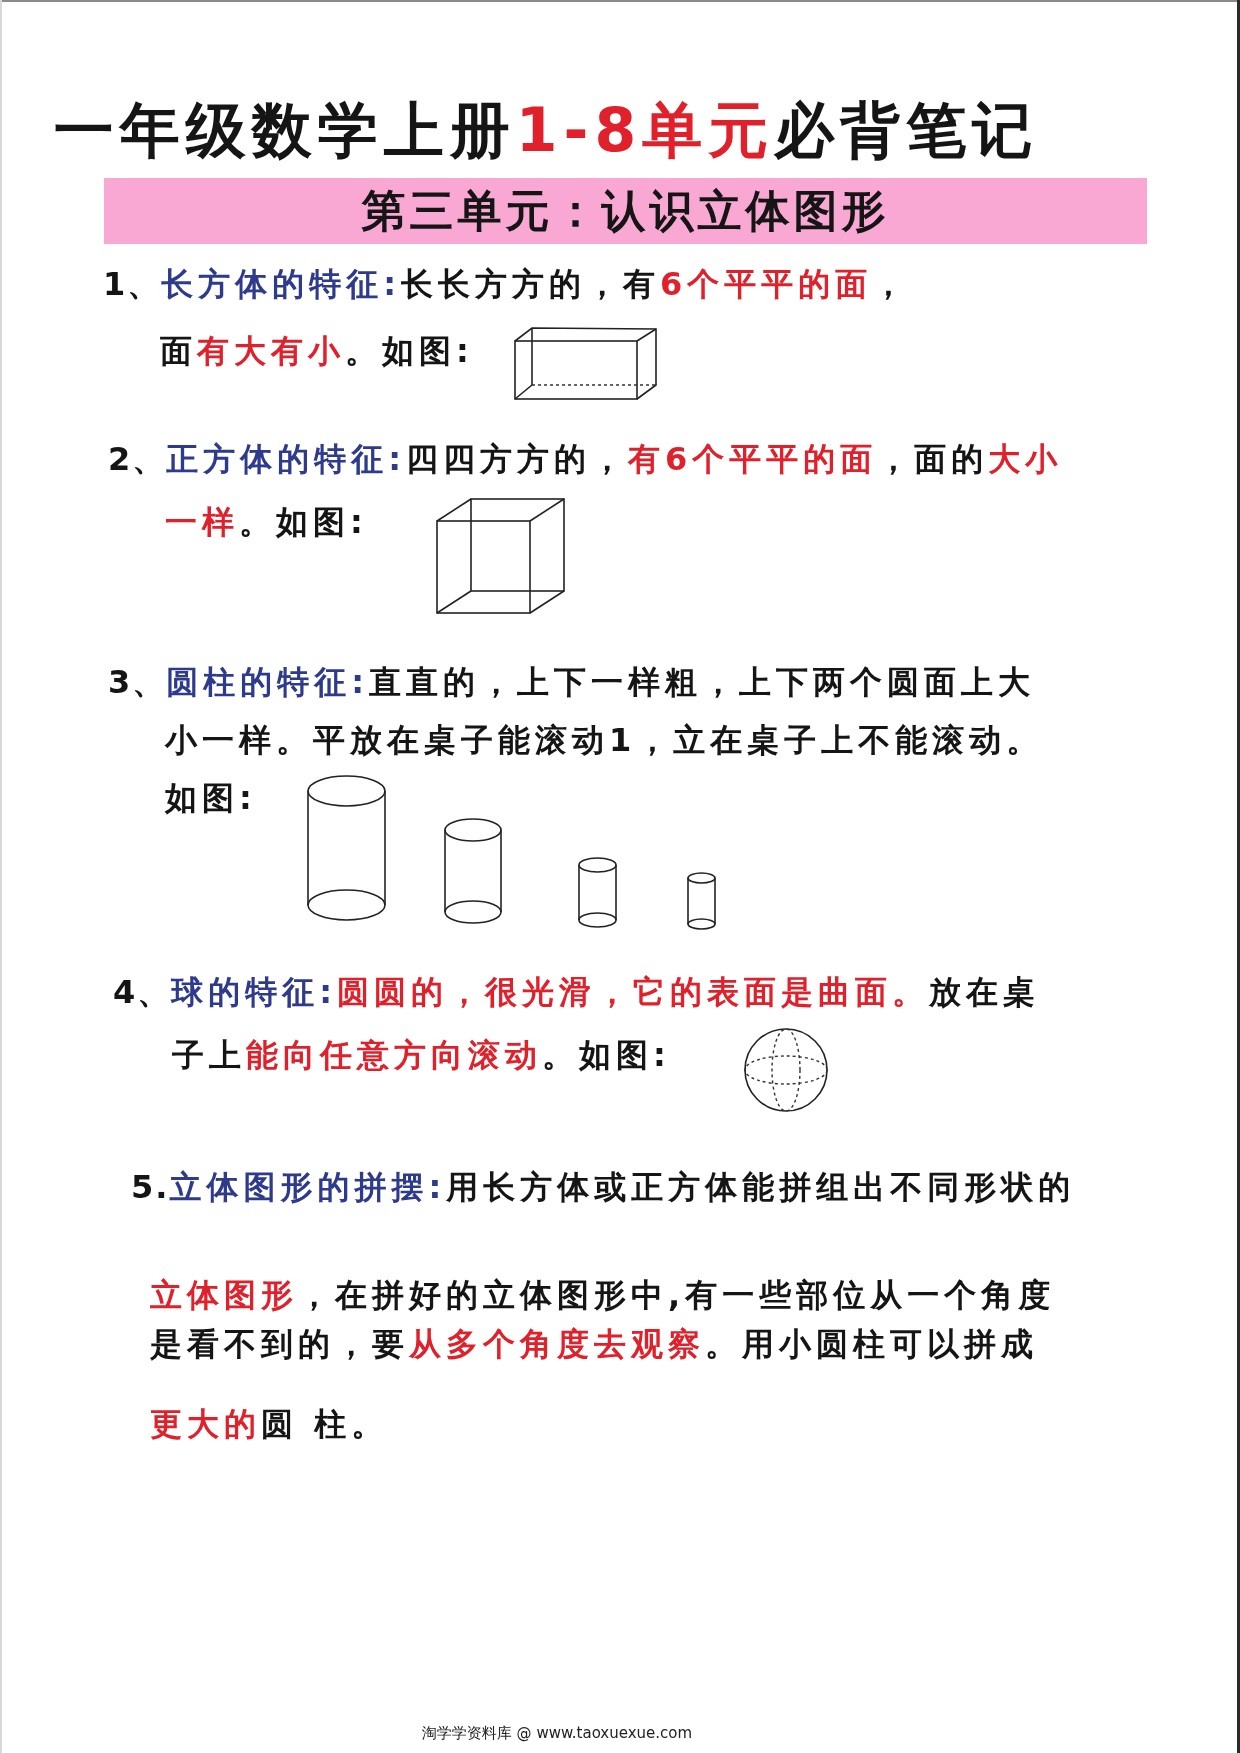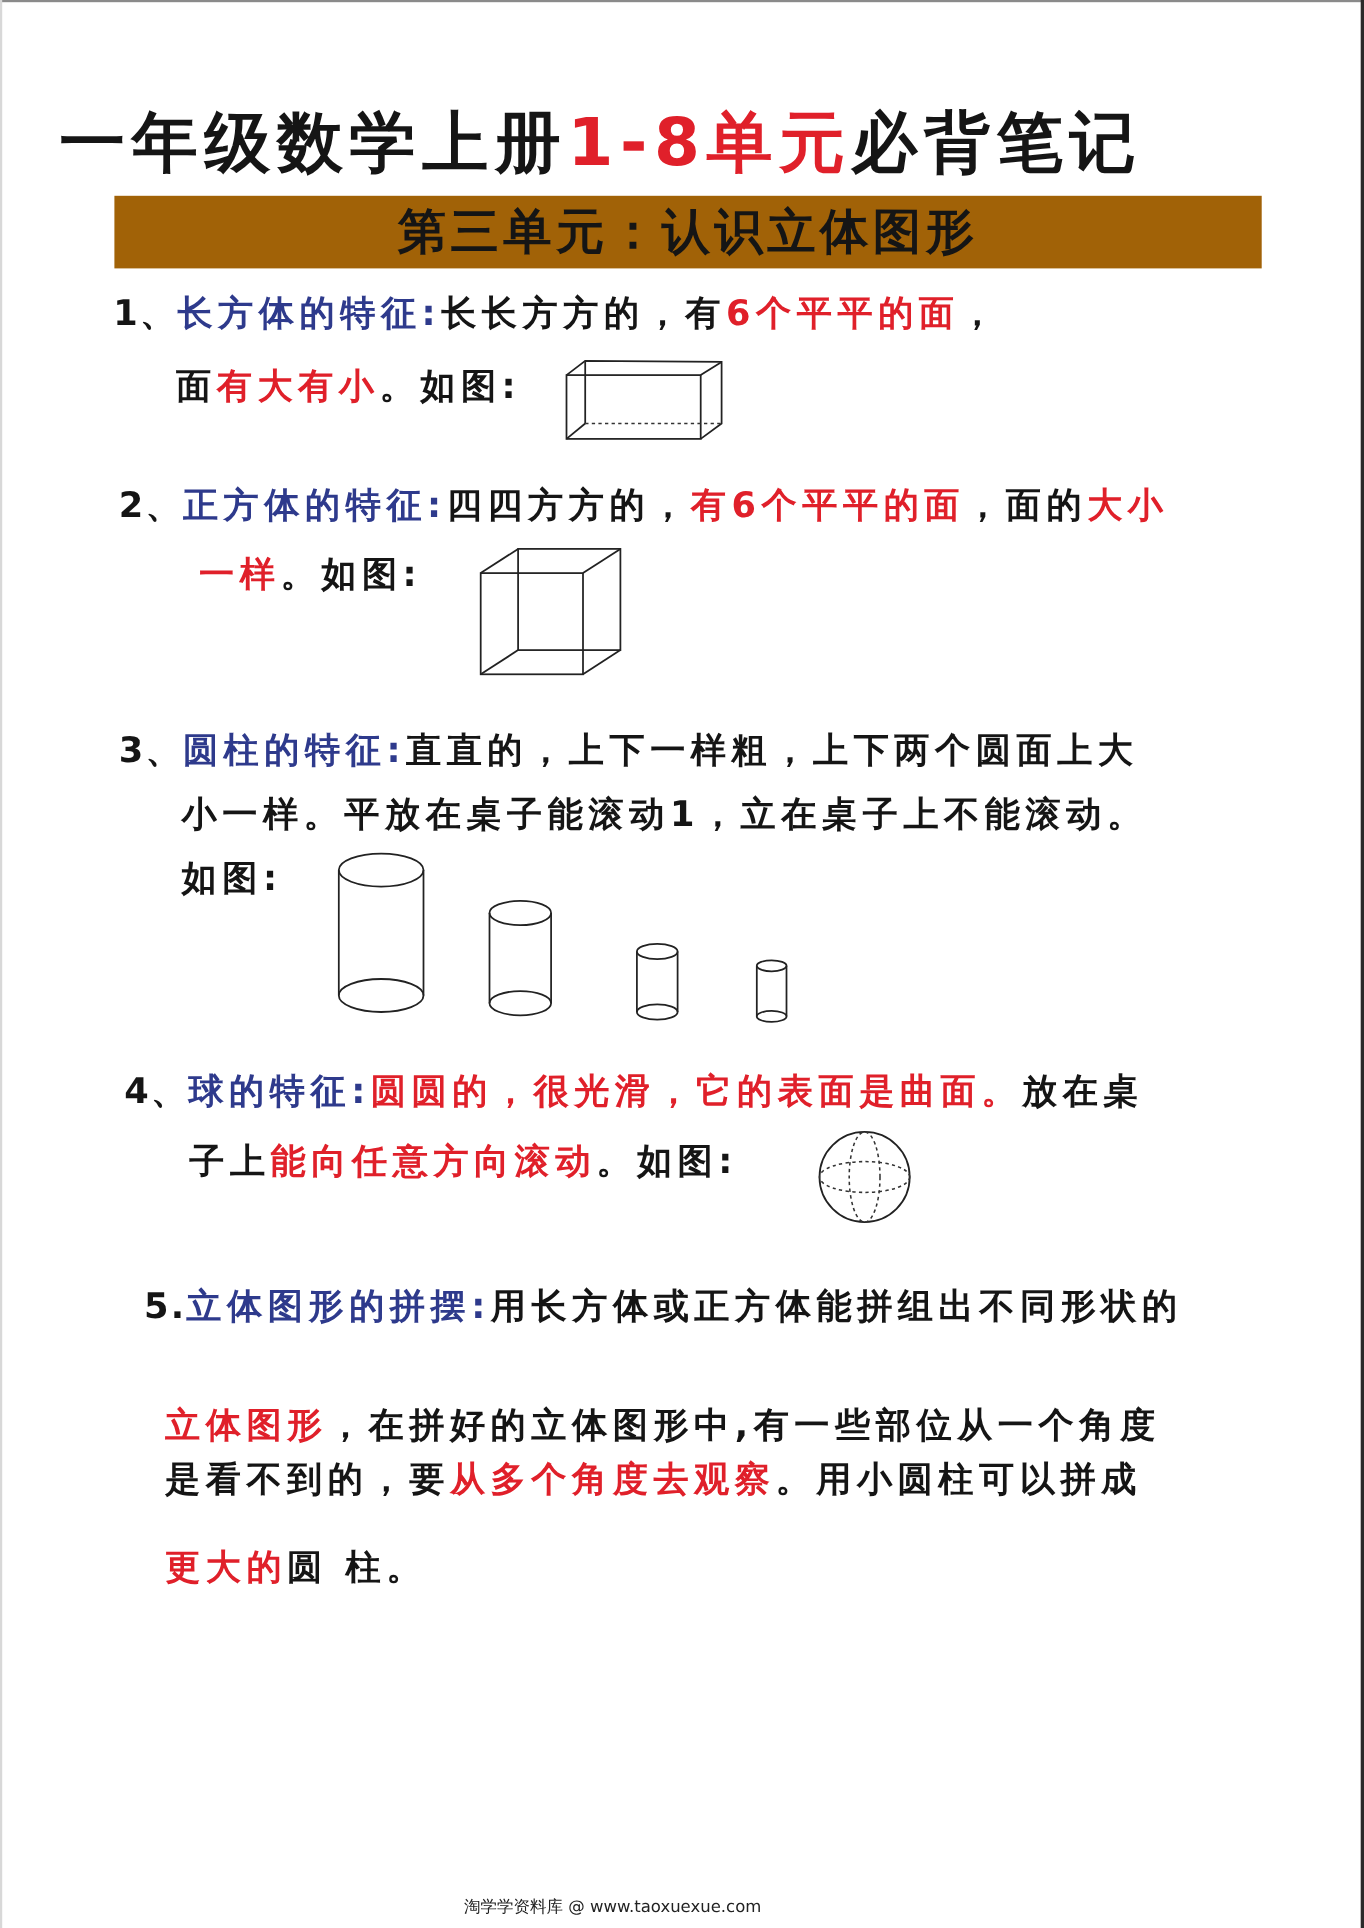--- a/index.html
+++ b/index.html
@@ -17,21 +17,21 @@
     position: absolute; left: 0; top: 92px; width: 1092px; text-align: center;
     font-size: 60px; font-weight: bold; letter-spacing: 6px; line-height: 76px;
     color: #161616;
   }
   .red { color: #e0202a; }
   .blue { color: #2e3a8c; }
   .black { color: #151515; }
 
   .banner {
     position: absolute; left: 104px; top: 178px; width: 1043px; height: 66px;
-    background: #a16207; text-align: center;
+    background: #f9a8d4; text-align: center;
   }
   .banner span {
     display: inline-block; font-size: 44px; font-weight: bold; line-height: 66px;
     letter-spacing: 4px; color: #151515;
   }
 
   .line {
     position: absolute; font-size: 32px; font-weight: bold; line-height: 44px;
     letter-spacing: 5px; white-space: nowrap;
   }
@@ -75,21 +75,21 @@
   <line class="s" x1="637" y1="341" x2="656" y2="329"></line>
 
   <line class="s" x1="532" y1="328" x2="532" y2="385"></line>
   <line class="d" x1="532" y1="385" x2="656" y2="385"></line>
   <line class="s" x1="515" y1="399" x2="532" y2="385"></line>
 </svg>
 
 <div class="line" style="left:108px; top:437px;">
   <span class="black num">2、</span><span class="blue">正方体的特征:</span><span class="black">四四方方的，</span><span class="red">有6个平平的面</span><span class="black">，面的</span><span class="red">大小</span>
 </div>
-<div class="line" style="left:181px; top:500px;">
+<div class="line" style="left:165px; top:500px;">
   <span class="red">一样</span><span class="black">。如图:</span>
 </div>
 <svg class="fig" style="left:0; top:0;" width="1240" height="1753">
   <rect class="s" x="437" y="521" width="93" height="92"></rect>
   <rect class="s" x="471" y="499" width="93" height="92"></rect>
   <line class="s" x1="437" y1="521" x2="471" y2="499"></line>
   <line class="s" x1="530" y1="521" x2="564" y2="499"></line>
   <line class="s" x1="437" y1="613" x2="471" y2="591"></line>
   <line class="s" x1="530" y1="613" x2="564" y2="591"></line>
 </svg>

